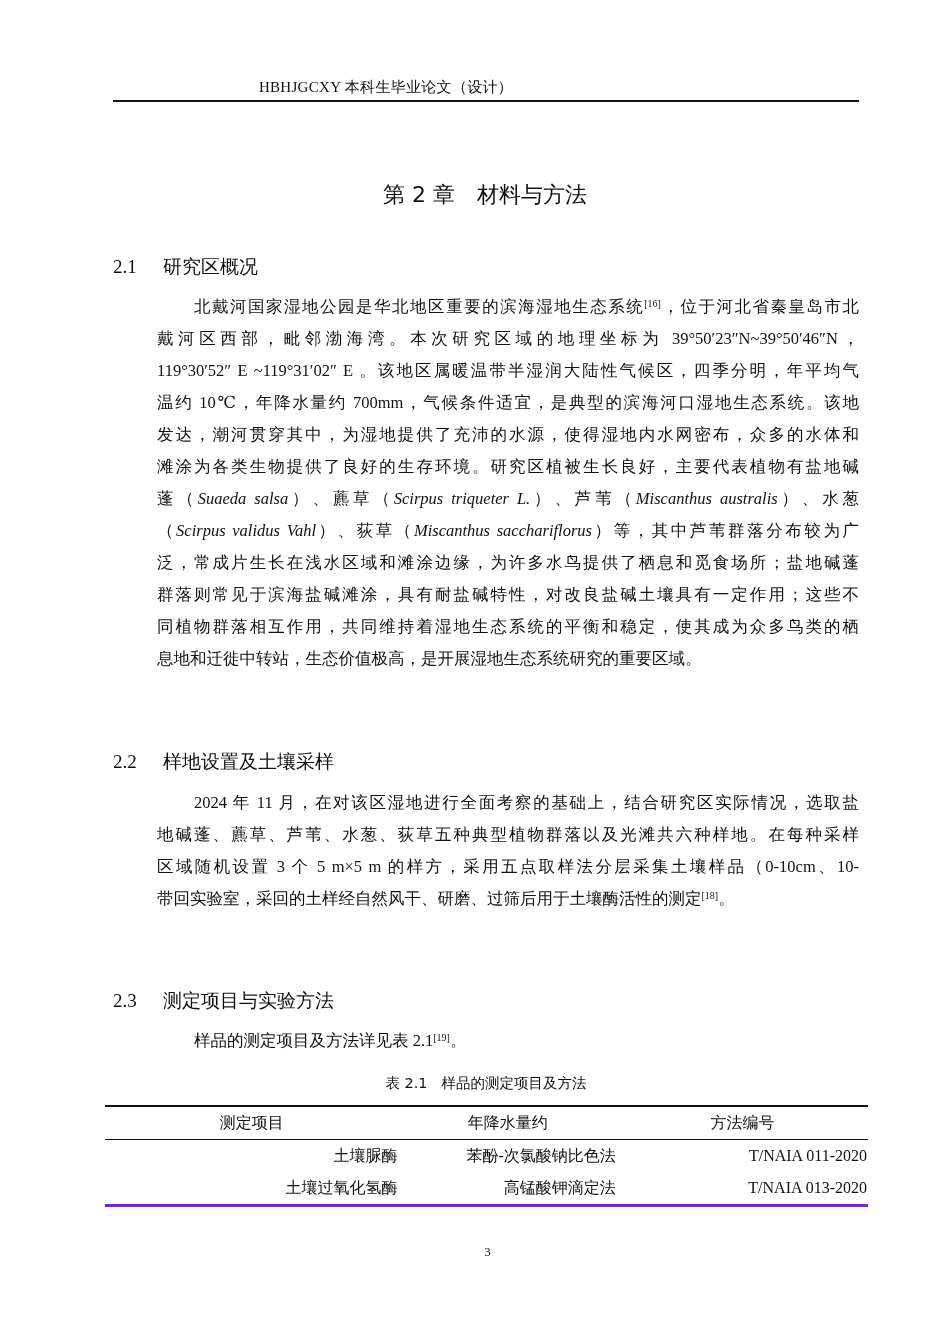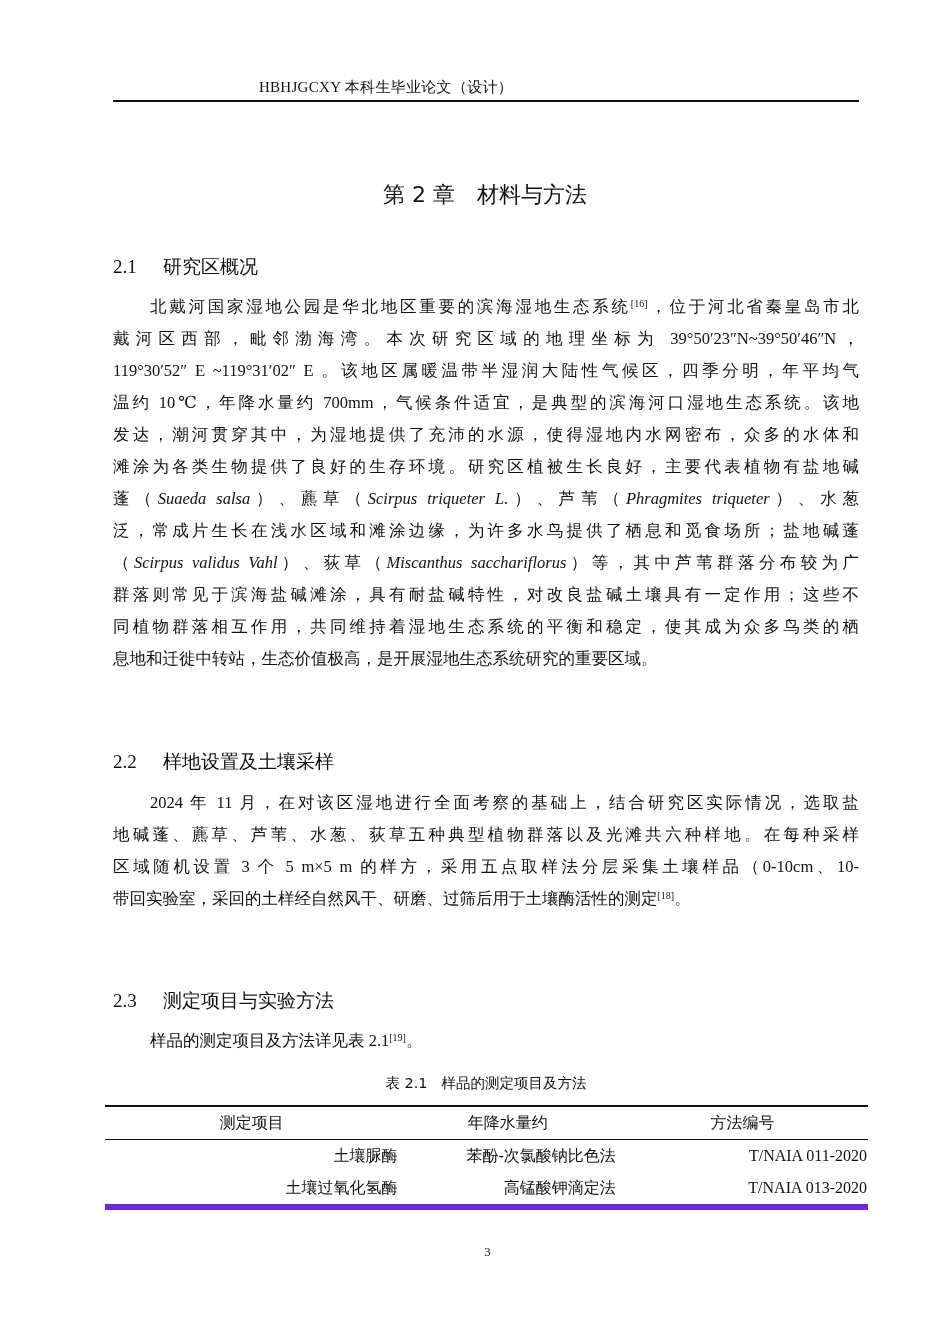--- a/index.html
+++ b/index.html
@@ -7,30 +7,30 @@
          font-family: "Liberation Serif", "DejaVu Serif", serif; color: #111; }
   .header-text { position: absolute; top: 78px; left: 0; width: 772px; text-align: center;
                  font-size: 15px; letter-spacing: 0.3px; }
   .header-rule { position: absolute; top: 100px; left: 113px; width: 746px; height: 2px; background: #111; }
   .chapter-title { position: absolute; top: 180px; left: 0; width: 970px; text-align: center;
                    font-family: "DejaVu Sans", "Liberation Sans", sans-serif; font-size: 22px; }
   .chapter-title .sp { display: inline-block; width: 22px; }
   .section-h { position: absolute; left: 113px; font-family: "DejaVu Sans", "Liberation Sans", sans-serif; font-size: 19px; }
   .section-h .num { font-family: "Liberation Serif", serif; display: inline-block; width: 50px; }
   .para { position: absolute; left: 113px; width: 746px; font-size: 16.5px; line-height: 32px; text-align: justify; }
-  .para .line { display: block; height: 32px; white-space: nowrap; text-align-last: justify; }
+  .para .line { display: block; height: 32px; white-space: nowrap; text-align-last: justify; margin-left: 44px; }
   .para .line.last { text-align-last: left; }
   .para .indent { padding-left: 37px; }
   sup { font-size: 10px; vertical-align: top; position: relative; top: -3px; }
   i { }
   .caption { position: absolute; top: 1074px; left: 0; width: 972px; text-align: center;
              font-family: "DejaVu Sans", "Liberation Sans", sans-serif; font-size: 14.5px; }
   .caption .sp { display: inline-block; width: 14px; }
   table.data { position: absolute; top: 1105px; left: 105px; width: 763px; border-collapse: collapse;
-               font-size: 16px; border-top: 2px solid #111; border-bottom: 6px solid #6d28d9; }
+               font-size: 16px; border-top: 2px solid #111; border-bottom: 3px solid #6d28d9; }
   table.data th { font-weight: normal; height: 30px; border-bottom: 1px solid #111; }
   table.data td { height: 30px; text-align: right; }
   .col1 { width: 294px; } .col2 { width: 218px; } .col3 { width: 251px; }
   .page-num { position: absolute; top: 1244px; left: 0; width: 975px; text-align: center; font-size: 13px; }
 </style>
 </head>
 <body>
 
 <div>
   <div class="header-text">HBHJGCXY 本科生毕业论文（设计）</div>
@@ -41,23 +41,23 @@
 
 <div class="section-h" style="top:254px"><span class="num">2.1</span><span>研究区概况</span></div>
 
 <div class="para" style="top:291px">
   <span class="line indent"><span>北戴河国家湿地公园是华北地区重要的滨海湿地生态系统</span><sup>[16]</sup><span>，位于河北省秦皇岛市北</span></span>
   <span class="line">戴河区西部，毗邻渤海湾。本次研究区域的地理坐标为 39°50′23″N~39°50′46″N，</span>
   <span class="line">119°30′52″ E ~119°31′02″ E 。该地区属暖温带半湿润大陆性气候区，四季分明，年平均气</span>
   <span class="line">温约 10℃，年降水量约 700mm，气候条件适宜，是典型的滨海河口湿地生态系统。该地</span>
   <span class="line">发达，潮河贯穿其中，为湿地提供了充沛的水源，使得湿地内水网密布，众多的水体和</span>
   <span class="line">滩涂为各类生物提供了良好的生存环境。研究区植被生长良好，主要代表植物有盐地碱</span>
-  <span class="line"><span>蓬（</span><i>Suaeda salsa</i><span>）、藨草（</span><i>Scirpus triqueter L.</i><span>）、芦苇（</span><i>Phragmites triqueter</i><span>）、水葱</span></span>
+  <span class="line"><span>蓬（</span><i>Suaeda salsa</i><span>）、藨草（</span><i>Scirpus triqueter L.</i><span>）、芦苇（</span><i>Miscanthus australis</i><span>）、水葱</span></span>
+  <span class="line"><span>（</span><i>Scirpus validus Vahl</i><span>）、荻草（</span><i>Miscanthus sacchariflorus</i><span>）等，其中芦苇群落分布较为广</span></span>
   <span class="line">泛，常成片生长在浅水区域和滩涂边缘，为许多水鸟提供了栖息和觅食场所；盐地碱蓬</span>
-  <span class="line"><span>（</span><i>Scirpus validus Vahl</i><span>）、荻草（</span><i>Miscanthus sacchariflorus</i><span>）等，其中芦苇群落分布较为广</span></span>
   <span class="line">群落则常见于滨海盐碱滩涂，具有耐盐碱特性，对改良盐碱土壤具有一定作用；这些不</span>
   <span class="line">同植物群落相互作用，共同维持着湿地生态系统的平衡和稳定，使其成为众多鸟类的栖</span>
   <span class="line last">息地和迁徙中转站，生态价值极高，是开展湿地生态系统研究的重要区域。</span>
 </div>
 
 <div class="section-h" style="top:749px"><span class="num">2.2</span><span>样地设置及土壤采样</span></div>
 
 <div class="para" style="top:787px">
   <span class="line indent">2024 年 11 月，在对该区湿地进行全面考察的基础上，结合研究区实际情况，选取盐</span>
   <span class="line">地碱蓬、藨草、芦苇、水葱、荻草五种典型植物群落以及光滩共六种样地。在每种采样</span>

